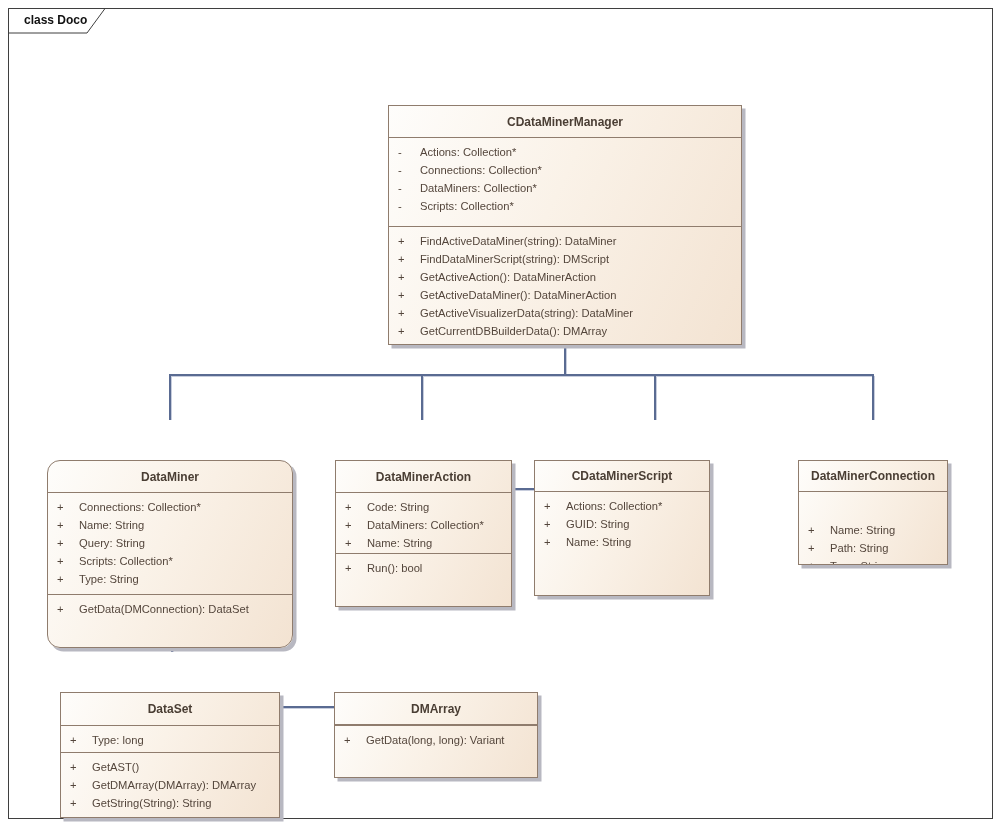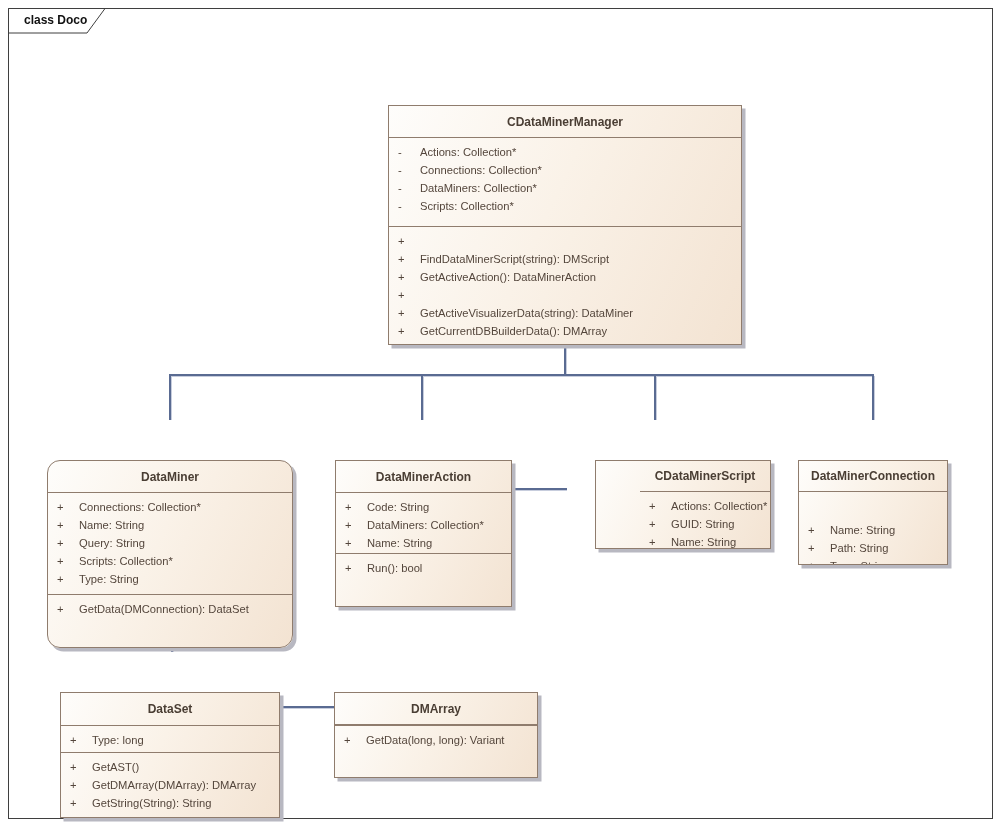--- a/index.html
+++ b/index.html
@@ -74,31 +74,33 @@
           <span class="mtext">DataMiners: Collection*</span>
         </div>
         <div class="member-row">
           <span class="vis">-</span>
           <span class="mtext">Scripts: Collection*</span>
         </div>
       </div>
     <div class="uml-compartment uml-methods">
         <div class="member-row">
           <span class="vis">+</span>
+          <span class="mtext">FindActiveDataMiner(string): DataMiner</span>
         </div>
         <div class="member-row">
           <span class="vis">+</span>
           <span class="mtext">FindDataMinerScript(string): DMScript</span>
         </div>
         <div class="member-row">
           <span class="vis">+</span>
           <span class="mtext">GetActiveAction(): DataMinerAction</span>
         </div>
         <div class="member-row">
           <span class="vis">+</span>
+          <span class="mtext">GetActiveDataMiner(): DataMinerAction</span>
         </div>
         <div class="member-row">
           <span class="vis">+</span>
           <span class="mtext">GetActiveVisualizerData(string): DataMiner</span>
         </div>
         <div class="member-row">
           <span class="vis">+</span>
           <span class="mtext">GetCurrentDBBuilderData(): DMArray</span>
         </div>
       </div>
@@ -153,21 +155,21 @@
         </div>
       </div>
     <div class="uml-compartment uml-methods">
         <div class="member-row">
           <span class="vis">+</span>
           <span class="mtext">Run(): bool</span>
         </div>
       </div>
   </div>
 
-  <div class="uml-class" style="left:595px; top:420px; width:176px; height:89px;padding-left:44px;">
+  <div class="uml-class" style="left:534px; top:420px; width:176px; height:136px;">
     <div class="uml-title" style="height:31px;">CDataMinerScript</div>
     <div class="uml-compartment uml-attrs" style="flex:1;">
         <div class="member-row">
           <span class="vis">+</span>
           <span class="mtext">Actions: Collection*</span>
         </div>
         <div class="member-row">
           <span class="vis">+</span>
           <span class="mtext">GUID: String</span>
         </div>

